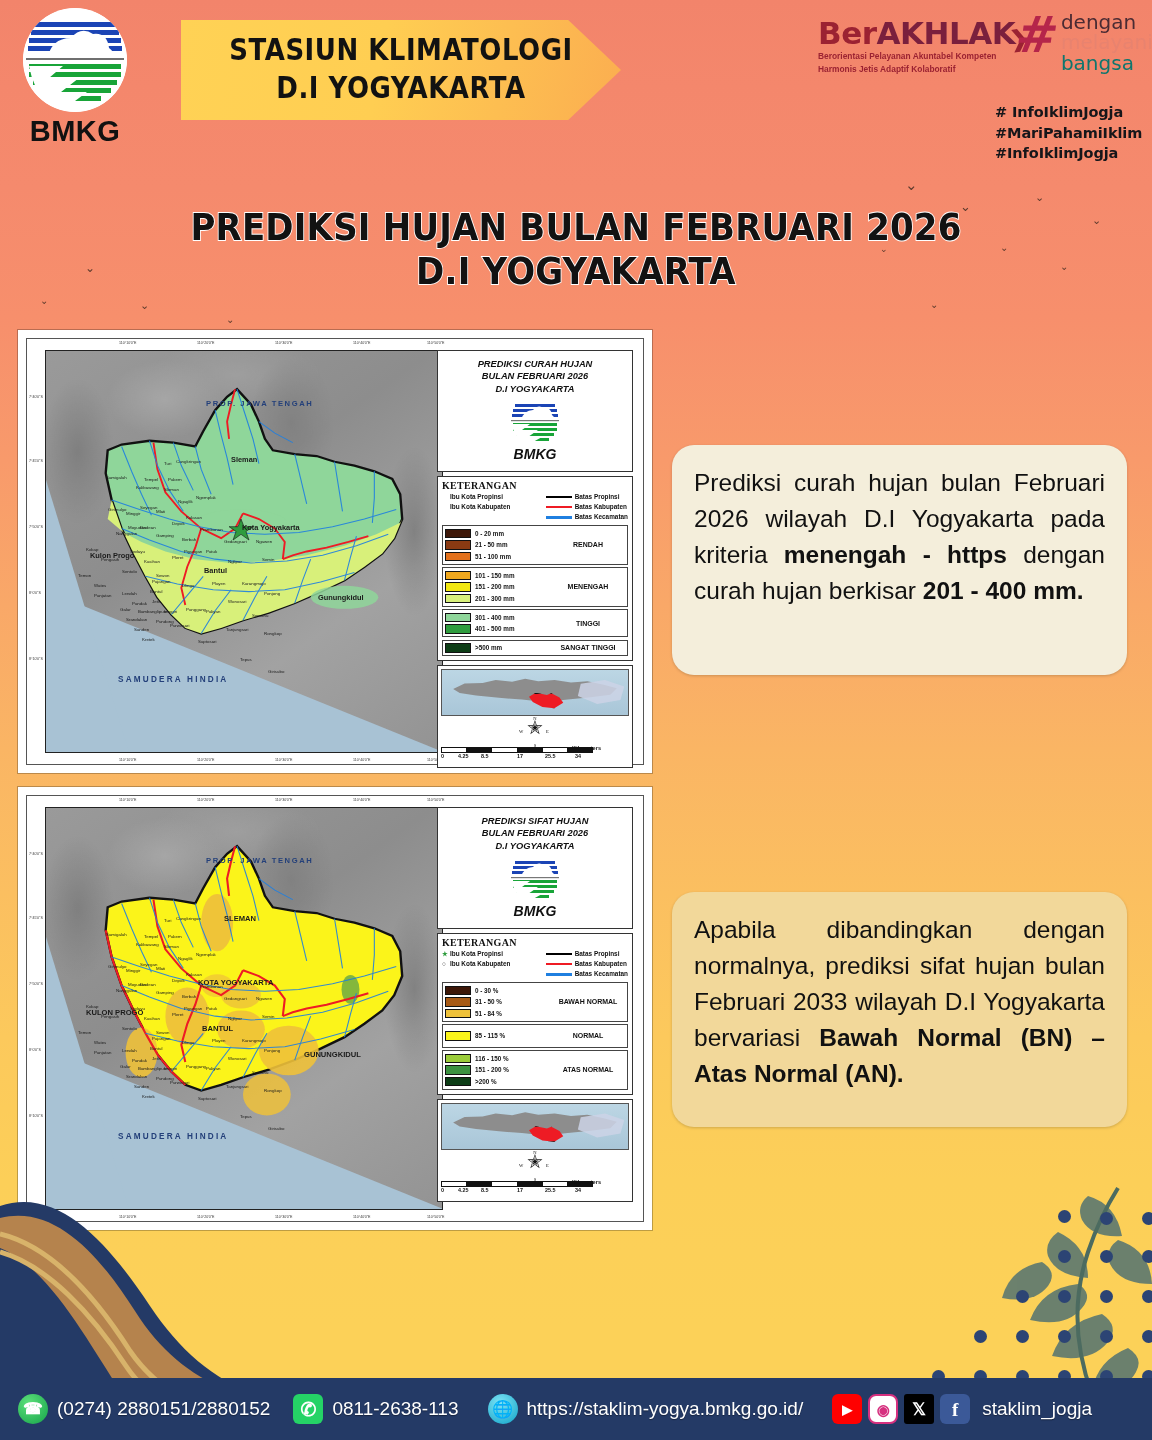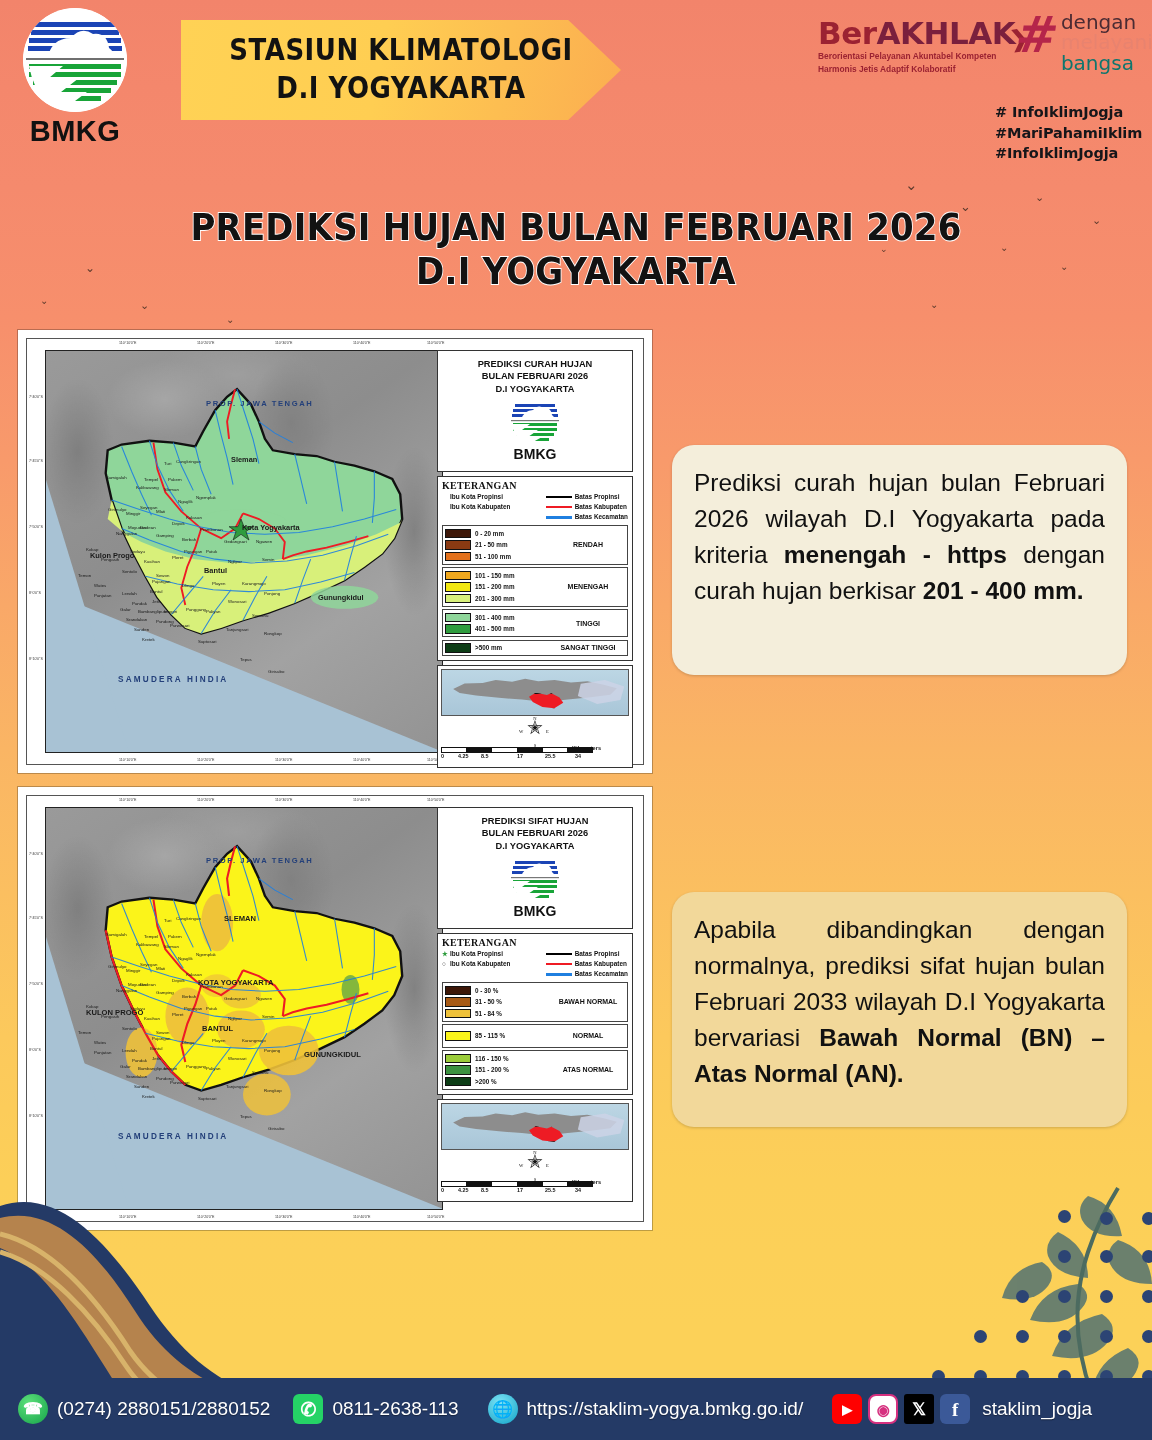--- a/index.html
+++ b/index.html
@@ -94,21 +94,21 @@
          font-family:"Liberation Sans", sans-serif; }
   .lbl.kab { font-size:7.4px; font-weight:bold; }
   .lbl.kab2 { font-size:7.6px; font-weight:bold; }
   .lbl.prov { font-size:7.6px; font-weight:bold; color:#24407a; letter-spacing:1.6px; }
   .lbl.ocean { font-size:8.2px; font-weight:bold; color:#24407a; letter-spacing:2.2px; }
 
   
   .mapright { position:absolute; right:10px; top:11px; width:196px; bottom:11px; }
   .rbox { border:1.2px solid #333; background:#fff; }
   .rtitle { padding:7px 4px 4px; text-align:center; }
-  .rtitle div { font-size:9.3px; font-weight:bold; color:#111; line-height:1.32; }
+  .rtitle div { font-size:9.3px; font-weight:bold; color:#111; line-height:1.32;font-style:italic; }
   .rlogo { margin:5px auto 3px; width:52px; }
   .rlogo .bw { font-size:14px; font-weight:bold; text-align:center; color:#111; margin-top:0px; }
 
   .legend { margin-top:4px; padding:3px 4px 4px; }
   .ket { font-family:"Liberation Serif", serif; font-weight:bold; font-size:10px; color:#111;
          margin-bottom:1px; letter-spacing:.3px; }
   .capsrow { display:flex; justify-content:space-between; align-items:flex-start; }
   .caps div { font-size:6.4px; font-weight:bold; color:#111; line-height:1.62; white-space:nowrap; }
   .caps .ic { display:inline-block; width:8px; }
   .bounds div { display:flex; align-items:center; gap:3px; font-size:6.4px; font-weight:bold;

